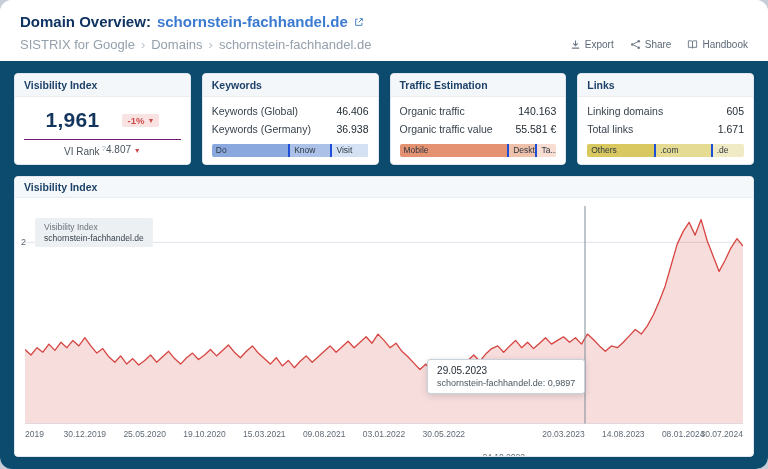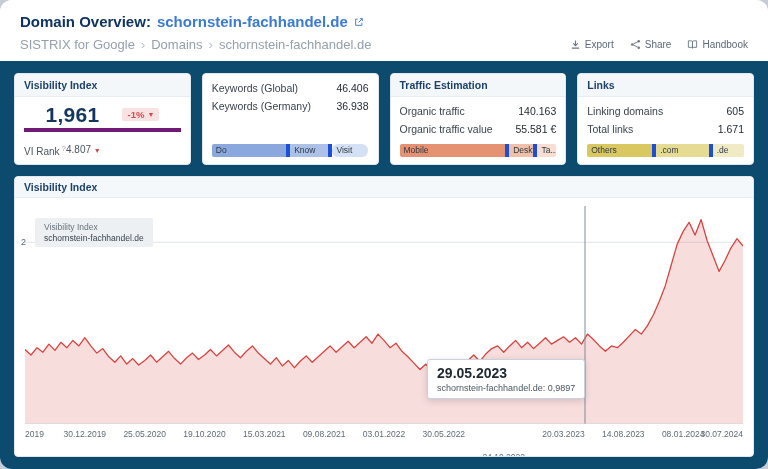--- a/index.html
+++ b/index.html
@@ -18,42 +18,42 @@
   .action{display:flex;gap:4px;align-items:center;cursor:pointer}
   .action svg{display:block}
   .content{flex:1;background:#0c4a6e;padding:12px 14px;display:flex;flex-direction:column;gap:11px;min-height:0}
   .cards{display:grid;grid-template-columns:repeat(4,1fr);gap:11px}
   .card{background:#fff;border:1px solid #e1e7ed;border-radius:4px;height:92px;display:flex;flex-direction:column;overflow:hidden;box-shadow:0 1px 2px rgba(20,40,70,.05)}
   .card-head{background:#f4f7fa;border-bottom:1px solid #e8edf2;padding:5px 9px;font-size:10.5px;font-weight:700;color:#1c4168}
   .card-body{flex:1;display:flex;flex-direction:column;padding:5px 9px 7px;min-height:0}
   .row{display:flex;justify-content:space-between;font-size:10.5px;padding:3px 0;color:#39434d}
   .row .val{color:#242c34}
   .stackbar{margin-top:auto;display:flex;height:13px;border-radius:2px;overflow:hidden}
-  .seg{font-size:8.5px;color:#2e3842;line-height:13px;padding-left:4px;white-space:nowrap;overflow:hidden;border-right:4px solid #1d4ed8}
+  .seg{font-size:8.5px;color:#2e3842;line-height:13px;padding-left:4px;white-space:nowrap;overflow:hidden;border-right:2px solid #1d4ed8}
   .seg:last-child{border-right:none}
   .vi-num-row{display:flex;align-items:center;justify-content:center;gap:23px;flex:1}
   .vi-value{font-size:21px;font-weight:700;color:#14365e;letter-spacing:.3px}
   .badge{background:#f9e2e2;color:#cf4c4c;font-size:9.5px;font-weight:700;padding:1px 5px;border-radius:2px;display:flex;align-items:center;gap:3px}
   .tri{color:#cf4c4c;font-size:7px;line-height:1}
-  .vi-rank{border-top:4px solid #701a75;padding-top:12px;display:flex;justify-content:flex-start;font-size:10px;color:#4a5560}
+  .vi-rank{border-top:1px solid #701a75;padding-top:4px;display:flex;justify-content:center;font-size:10px;color:#4a5560}
   .q{color:#9aa5b0;font-size:8px;vertical-align:super;margin-left:2px;cursor:pointer}
   .chart-card{flex:1;background:#fff;border:1px solid #e1e7ed;border-radius:4px;display:flex;flex-direction:column;overflow:hidden;box-shadow:0 1px 2px rgba(20,40,70,.05);min-height:0}
   .chart-head{background:#f5f8fb;border-bottom:1px solid #e8edf2;padding:4px 9px;display:flex;align-items:center;justify-content:space-between}
   .chart-title{font-size:10.5px;font-weight:700;color:#1c4168}
   .ranges{display:flex;gap:4px;align-items:center}
   .range{font-size:9px;padding:2.5px 8px;border:1px solid #c7d1da;background:#fff;color:#44505c;border-radius:3px;cursor:pointer;font-family:inherit}
   .range.active{background:#e3e9f0;border-color:#9fadbb;font-weight:700}
   .icon-btn{color:#8b97a3;font-size:10px;margin-left:6px;cursor:pointer}
   .plot{position:relative;height:218px;margin:8px 10px 0}
   .plot svg{display:block}
   .legend{position:absolute;left:10px;top:12px;background:#edf0f3;padding:4px 9px;font-size:8.5px;border-radius:2px;color:#68737e;z-index:3}
   .legend .l2{color:#39434d;margin-top:1px}
   .ytick{position:absolute;left:-4px;font-size:9px;color:#5a6570;z-index:2}
   .tooltip{position:absolute;left:56%;top:70%;background:#fff;border:1px solid #c9d2da;border-radius:3px;box-shadow:0 2px 7px rgba(30,45,60,.18);padding:5px 9px;z-index:4;white-space:nowrap}
-  .tt-date{font-size:14px;font-weight:700;color:#1d2730}
+  .tt-date{font-size:10px;font-weight:400;color:#1d2730}
   .tt-val{font-size:9px;color:#4a5560;margin-top:2px}
   .xlabels{position:relative;height:15px;margin:5px 10px 6px;font-size:8.5px;color:#5f6a75}
   .xlabels span{position:absolute;top:0;white-space:nowrap}
 </style>
 </head>
 <body>
 
 <div class="app">
 
   <div class="header">
@@ -115,33 +115,34 @@
             </span>
           </div>
           <div class="vi-rank">
             <span><span>VI Rank</span><span class="q">?</span></span>
             <span><span>4.807</span> <span class="tri">▼</span></span>
           </div>
         </div>
       </div>
 
       <div class="card">
+        <div class="card-head">Keywords</div>
         <div class="card-body">
           <div class="row">
               <span class="lbl">Keywords (Global)</span>
               <span class="val">46.406</span>
             </div>
           <div class="row">
               <span class="lbl">Keywords (Germany)</span>
               <span class="val">36.938</span>
             </div>
           <div class="stackbar">
             <div class="seg" style="width: 50%; background: rgb(138, 168, 222);"><span>Do</span></div>
             <div class="seg" style="width: 27%; background: rgb(171, 193, 232);"><span>Know</span></div>
-            <div class="seg" style="width: 23%; background: rgb(212, 225, 244); border-radius: 6px;"><span>Visit</span></div>
+            <div class="seg" style="width: 23%; background: rgb(212, 225, 244);"><span>Visit</span></div>
           </div>
         </div>
       </div>
 
       <div class="card">
         <div class="card-head">Traffic Estimation</div>
         <div class="card-body">
           <div class="row">
               <span class="lbl">Organic traffic</span>
               <span class="val">140.163</span>

